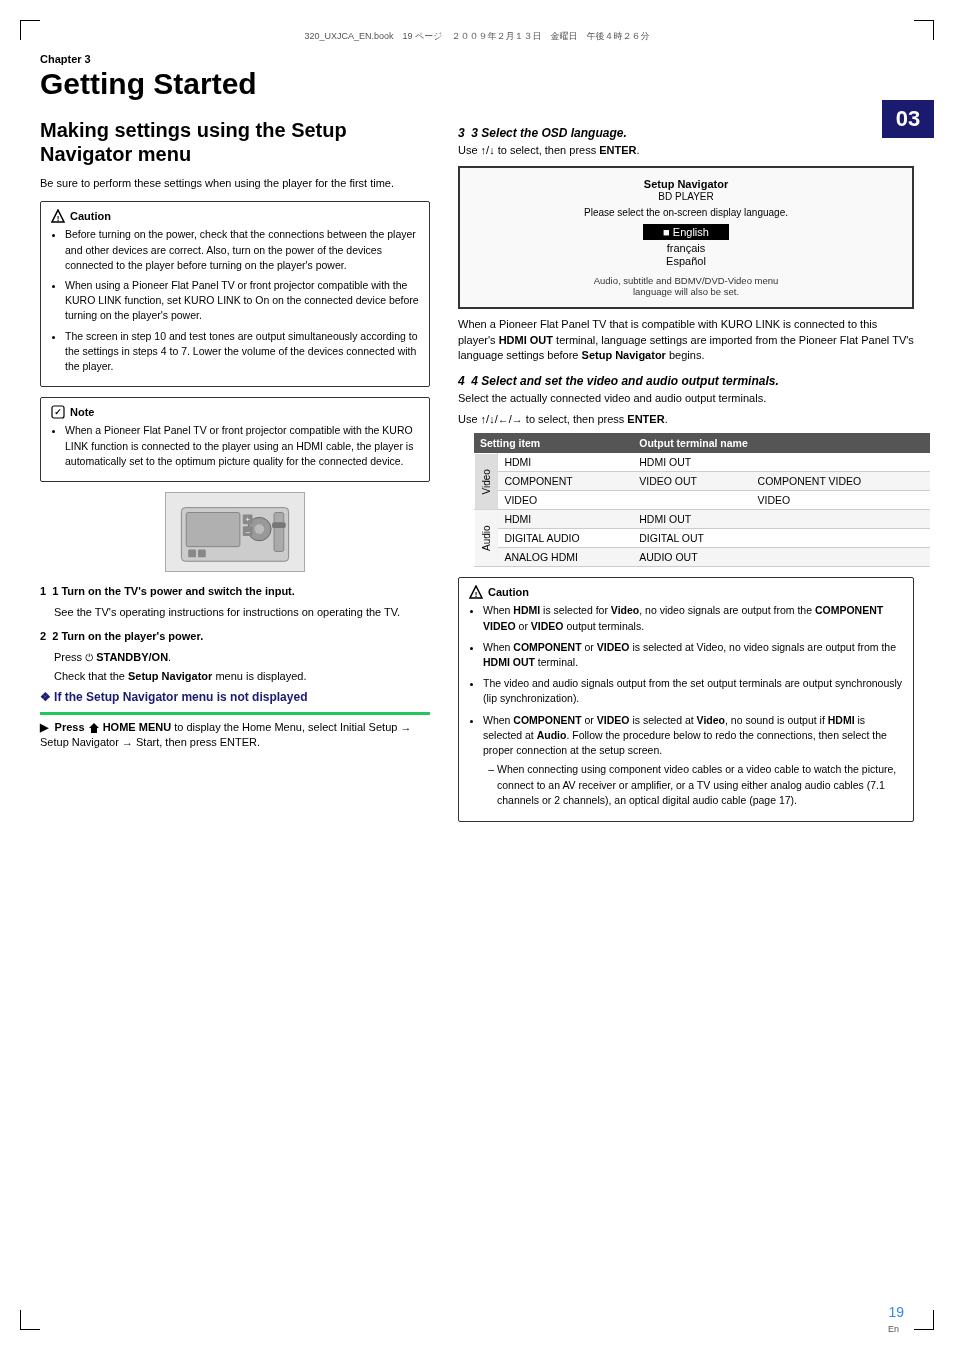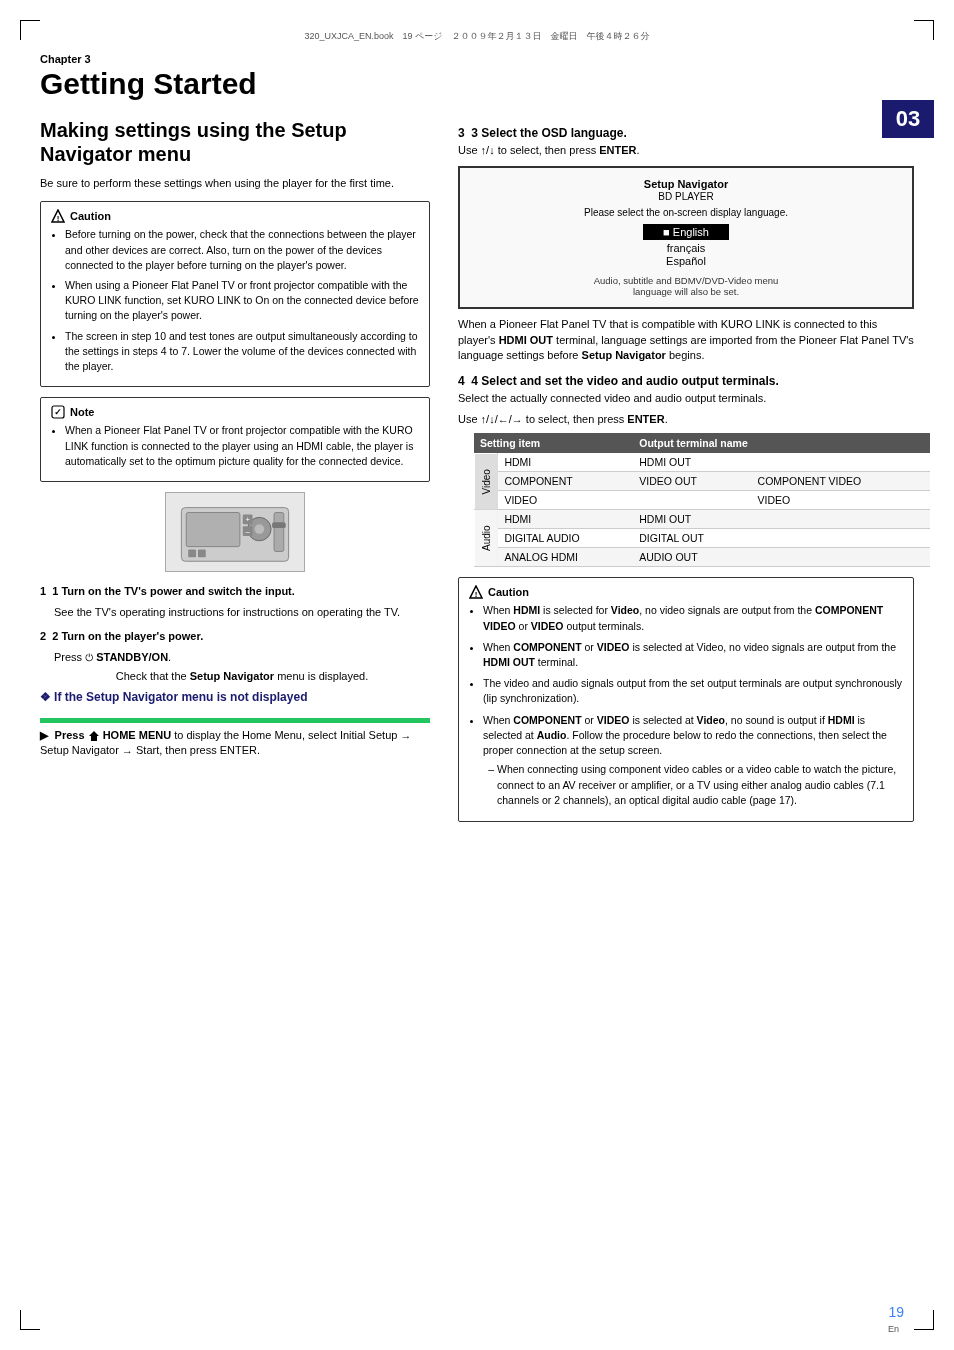--- a/index.html
+++ b/index.html
@@ -106,22 +106,22 @@
     .step-num {
       font-weight: bold;
     }
     .sub-section {
       margin-bottom: 8px;
     }
     .sub-section-title {
       font-size: 12px;
       font-weight: bold;
       color: #1a1a6e;
-      border-bottom: 5px solid #22c55e;
-      padding-bottom: 14px;
+      border-bottom: 3px solid #22c55e;
+      padding-bottom: 8px;
       margin-bottom: 5px;
     }
     .bold { font-weight: bold; }
 
     
     .setup-screen {
       border: 2px solid #333;
       padding: 10px;
       margin: 8px 0;
       background: #f9f9f9;
@@ -233,20 +233,21 @@
     }
     .press-instruction .bold-line {
       font-weight: bold;
     }
 
     .step-header {
       font-size: 12px;
       font-weight: bold;
       margin-bottom: 3px;
       margin-top: 8px;
+      font-style: italic;
     }
 
     .caution-right { margin-top: 10px; }
     .caution-right ul { margin-left: 14px; font-size: 10.5px; line-height: 1.45; }
     .caution-right ul li { margin-bottom: 6px; }
     .caution-right ul li ul { margin-left: 14px; margin-top: 4px; }
     .caution-right ul li ul li { margin-bottom: 4px; list-style-type: '– '; }
   </style>
 </head>
 <body>
@@ -323,21 +324,21 @@
         <span class="step-num">1</span>&nbsp;&nbsp;<span class="step-bold">1   Turn on the TV's power and switch the input.</span>
       </div>
       <div class="step" style="margin-left:14px; margin-bottom:8px;">See the TV's operating instructions for instructions on operating the TV.</div>
 
       <div class="step">
         <span class="step-num">2</span>&nbsp;&nbsp;<span class="step-bold">2   Turn on the player's power.</span>
       </div>
       <div class="step" style="margin-left:14px; margin-bottom:3px;">
         <span>Press </span><span style="font-size:10px;">⏻</span><span class="bold"> STANDBY/ON</span><span>.</span>
       </div>
-      <div class="step" style="margin-left:14px; text-align:center;">
+      <div class="step" style="margin-left:14px; ">
         <span>Check that the </span><span class="bold">Setup Navigator</span><span> menu is displayed.</span>
       </div>
 
       <div class="sub-section">
         <div class="sub-section-title">❖  If the Setup Navigator menu is not displayed</div>
         <div class="press-instruction">
           <span class="bold-line">▶&nbsp;&nbsp;Press </span>
           <svg width="12" height="12" viewBox="0 0 12 12" style="display:inline; vertical-align:middle;">
             <polygon points="6,1 11,6 9,6 9,11 3,11 3,6 1,6" fill="#000"></polygon>
           </svg>

